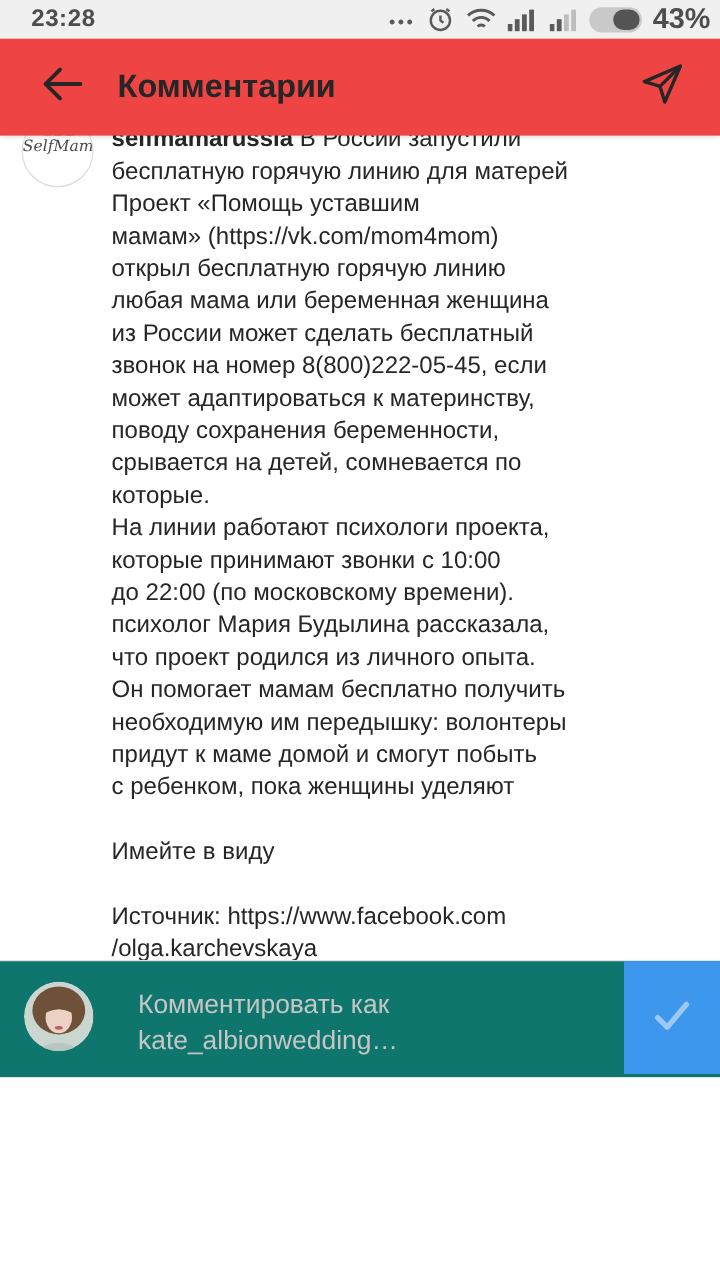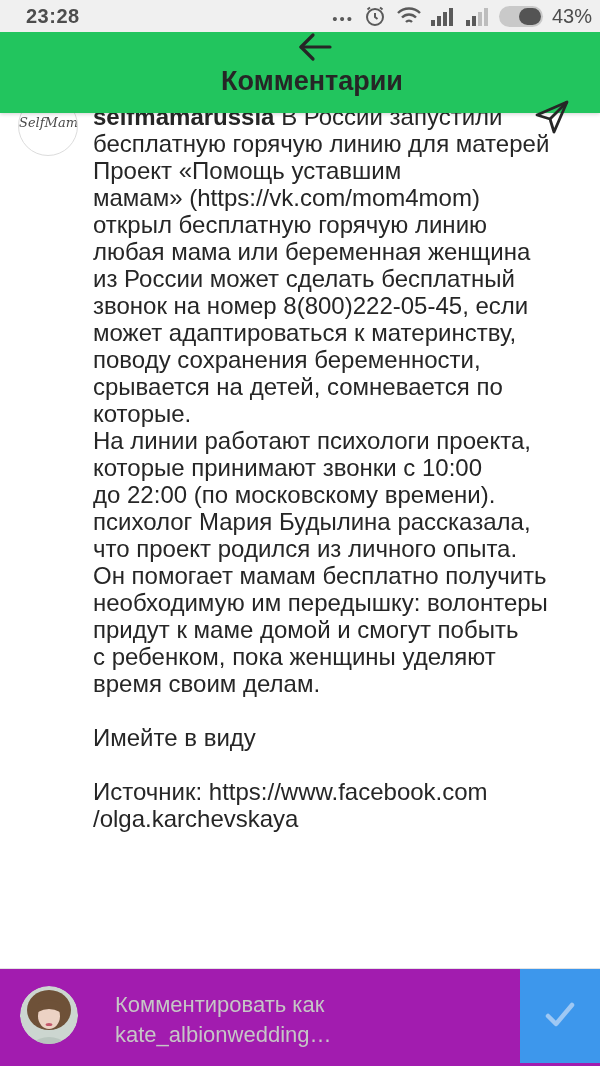--- a/index.html
+++ b/index.html
@@ -1,21 +1,21 @@
 <!DOCTYPE html>
 <html><head>
 <meta charset="utf-8">
 <style>
   * { margin: 0; padding: 0; box-sizing: border-box; }
   html, body { background: #fff; }
   body { font-family: "Liberation Sans", sans-serif; }
   .screen {
     position: relative;
     width: 600px;
-    height: 1066px;
+    height: 898px;
     margin: 0 auto;
     background: #ffffff;
     overflow: hidden;
   }
 
   
   .status-bar {
     position: absolute;
     top: 0; left: 0; right: 0;
     height: 32px;
@@ -37,33 +37,32 @@
     border-radius: 11px;
     position: relative;
   }
   .battery-fill {
     position: absolute;
     right: 2px; top: 2px;
     width: 22px; height: 17px;
     background: #545454;
     border-radius: 9px;
   }
-  .battery-percent { font-size: 20px; font-weight: normal; color: #4d4d4d; }
+  .battery-percent { font-size: 24px; font-weight: bold; color: #4d4d4d; }
 
   
   .header {
     position: absolute;
     top: 32px; left: 0; right: 0;
     height: 81px;
-    background: #22c55e;
+    background: #ef4444;
     z-index: 20;
     display: flex;
     align-items: center;
     box-shadow: 0 1px 4px rgba(0,0,0,0.18);
-    flex-direction: column;
   }
   .back-btn { margin-left: 30px; width: 44px; height: 44px; display: flex; align-items: center; justify-content: center; cursor: pointer; }
   .header-title { margin-left: 24px; font-size: 27px; font-weight: bold; color: #262626; }
   .send-btn { margin-left: auto; margin-right: 24px; width: 48px; height: 48px; display: flex; align-items: center; justify-content: center; cursor: pointer; }
 
   
   .content {
     position: absolute;
     top: 0; left: 0; right: 0; bottom: 98px;
     background: #fff;
@@ -85,33 +84,33 @@
     text-align: center;
     font-family: "DejaVu Serif", serif;
     font-style: italic;
     font-size: 13px;
     color: #4a4a4a;
   }
   .comment-text {
     position: absolute;
     left: 93px; top: 103px;
     width: 500px;
-    font-size: 24px;
+    font-size: 20px;
     line-height: 27px;
     color: #262626;
   }
   .cline { white-space: nowrap; height: 27px; }
   .cline b { font-weight: bold; }
 
   
   .composer {
     position: absolute;
     left: 0; right: 0; bottom: 0;
     height: 98px;
-    background: #a21caf;
+    background: #0f766e;
     border-top: 1px solid #e3e3e3;
     z-index: 25;
   }
   .composer-avatar {
     position: absolute;
     left: 20px; top: 17px;
     width: 58px; height: 58px;
     border-radius: 50%;
     overflow: hidden;
   }
@@ -225,21 +224,20 @@
           <div class="cline">которые.</div>
           <div class="cline">На линии работают психологи проекта,</div>
           <div class="cline">которые принимают звонки с 10:00</div>
           <div class="cline">до 22:00 (по московскому времени).</div>
           <div class="cline">психолог Мария Будылина рассказала,</div>
           <div class="cline">что проект родился из личного опыта.</div>
           <div class="cline">Он помогает мамам бесплатно получить</div>
           <div class="cline">необходимую им передышку: волонтеры</div>
           <div class="cline">придут к маме домой и смогут побыть</div>
           <div class="cline">с ребенком, пока женщины уделяют</div>
-          <div class="cline">время своим делам.</div>
           <div class="cline">&nbsp;</div>
           <div class="cline">Имейте в виду</div>
           <div class="cline">&nbsp;</div>
           <div class="cline">Источник: https://www.facebook.com</div>
           <div class="cline">/olga.karchevskaya</div>
         </div>
     </div>
   </div>
 
   <div class="composer">

